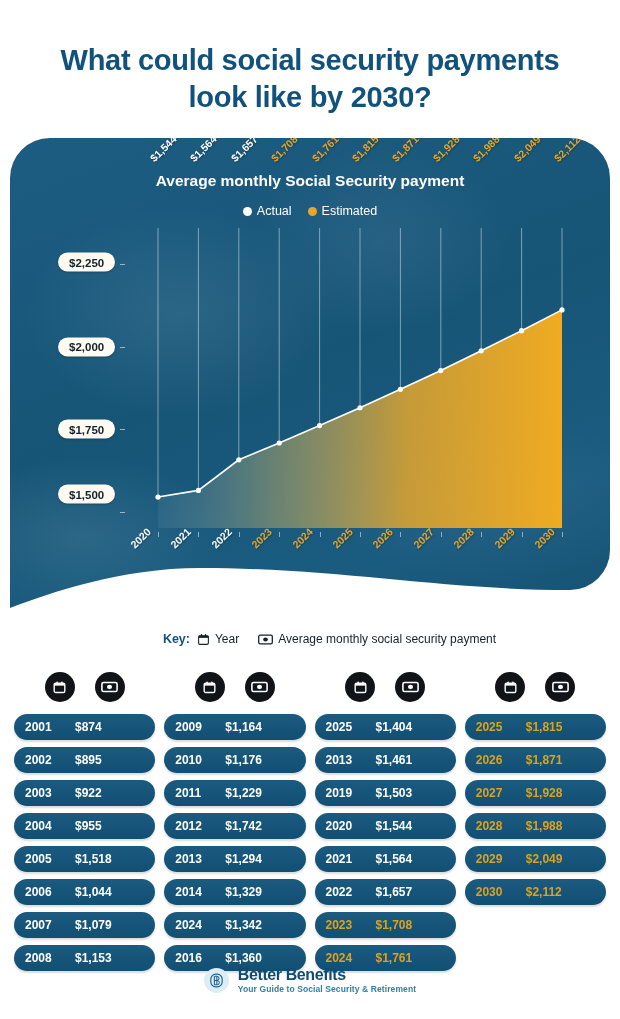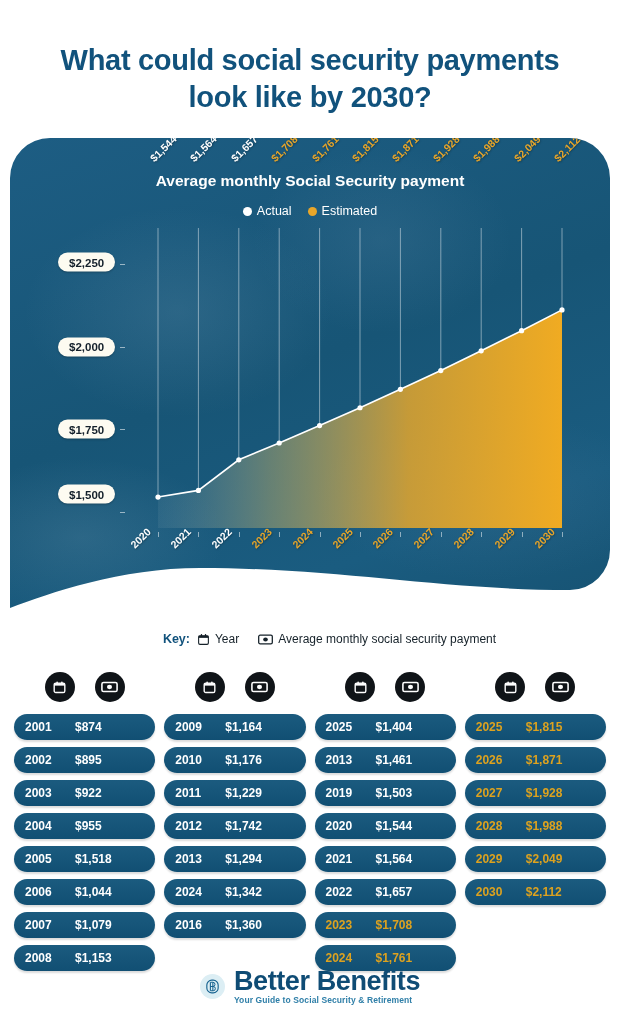--- a/index.html
+++ b/index.html
@@ -181,21 +181,21 @@
     top: 967px; left: 0; width: 620px;
     display: flex; align-items: center; justify-content: center; gap: 9px;
   }
   .logo-mark {
     width: 25px; height: 25px; border-radius: 50%;
     background: #dceef4;
     display: flex; align-items: center; justify-content: center;
   }
   .logo-text { display: flex; flex-direction: column; }
   .logo-name {
-    color: #0f4c75; font-size: 27px; font-weight: bold; line-height: 1.05;
+    color: #0f4c75; font-size: 16px; font-weight: bold; line-height: 1.05;
     letter-spacing: -0.4px;
   }
   .logo-tag {
     color: #2f7fa8; font-size: 8.5px; font-weight: bold; line-height: 1.2;
     letter-spacing: 0.1px;
   }
 </style>
 </head>
 <body>
 
@@ -430,20 +430,24 @@
         </div>
         <div class="pill">
           <span class="yr">2012</span>
           <span class="amt">$1,742</span>
         </div>
         <div class="pill">
           <span class="yr">2013</span>
           <span class="amt">$1,294</span>
         </div>
         <div class="pill">
+          <span class="yr">2014</span>
+          <span class="amt">$1,329</span>
+        </div>
+        <div class="pill">
           <span class="yr">2024</span>
           <span class="amt">$1,342</span>
         </div>
         <div class="pill">
           <span class="yr">2016</span>
           <span class="amt">$1,360</span>
         </div>
       </div>
       <div class="column">
         <div class="col-head">

